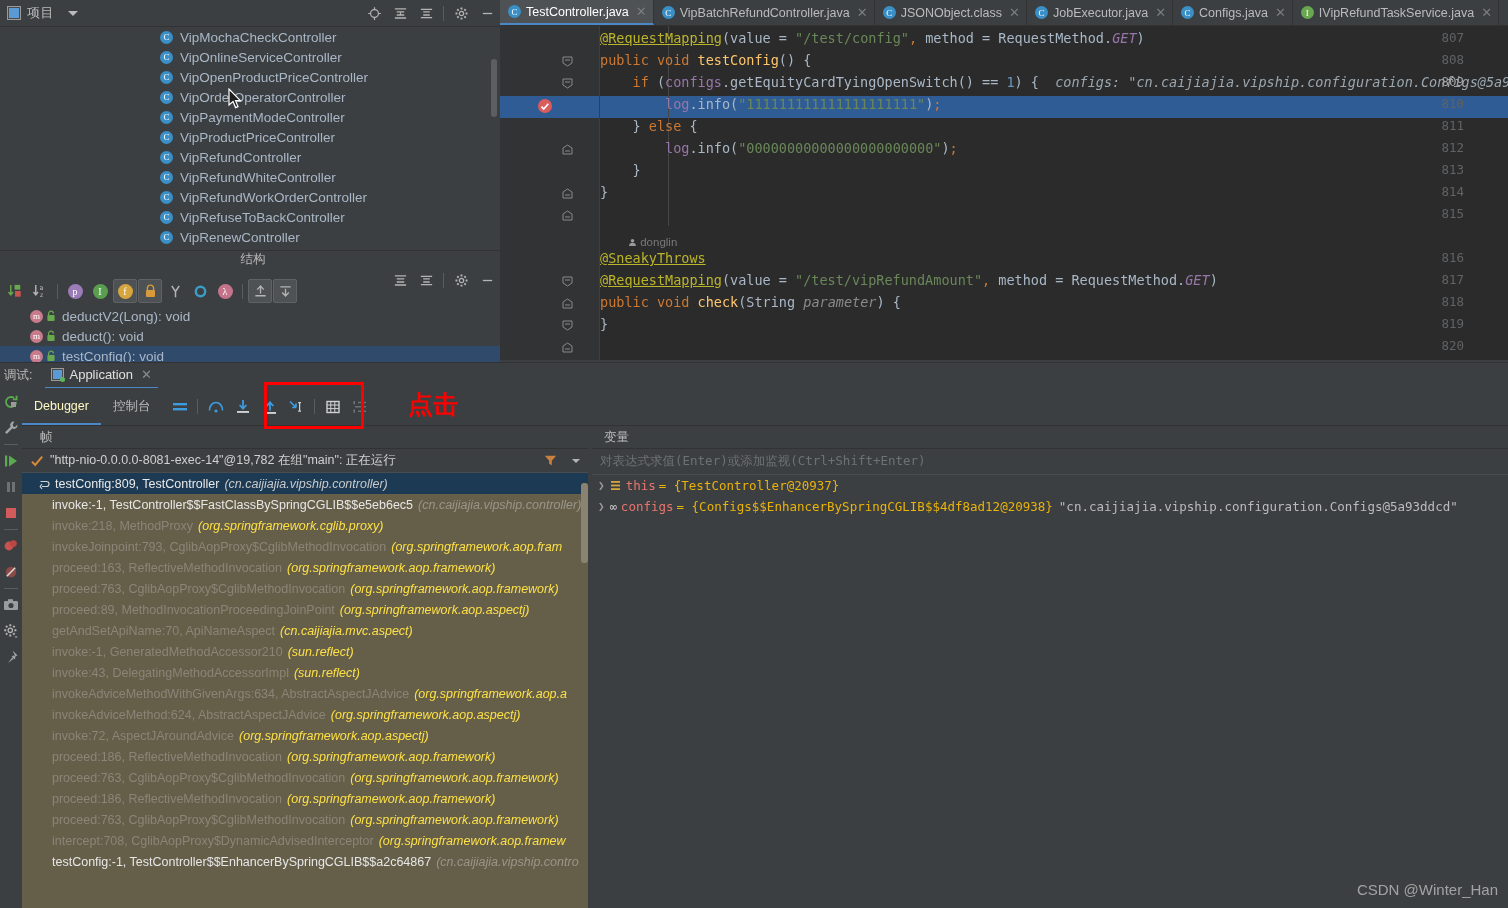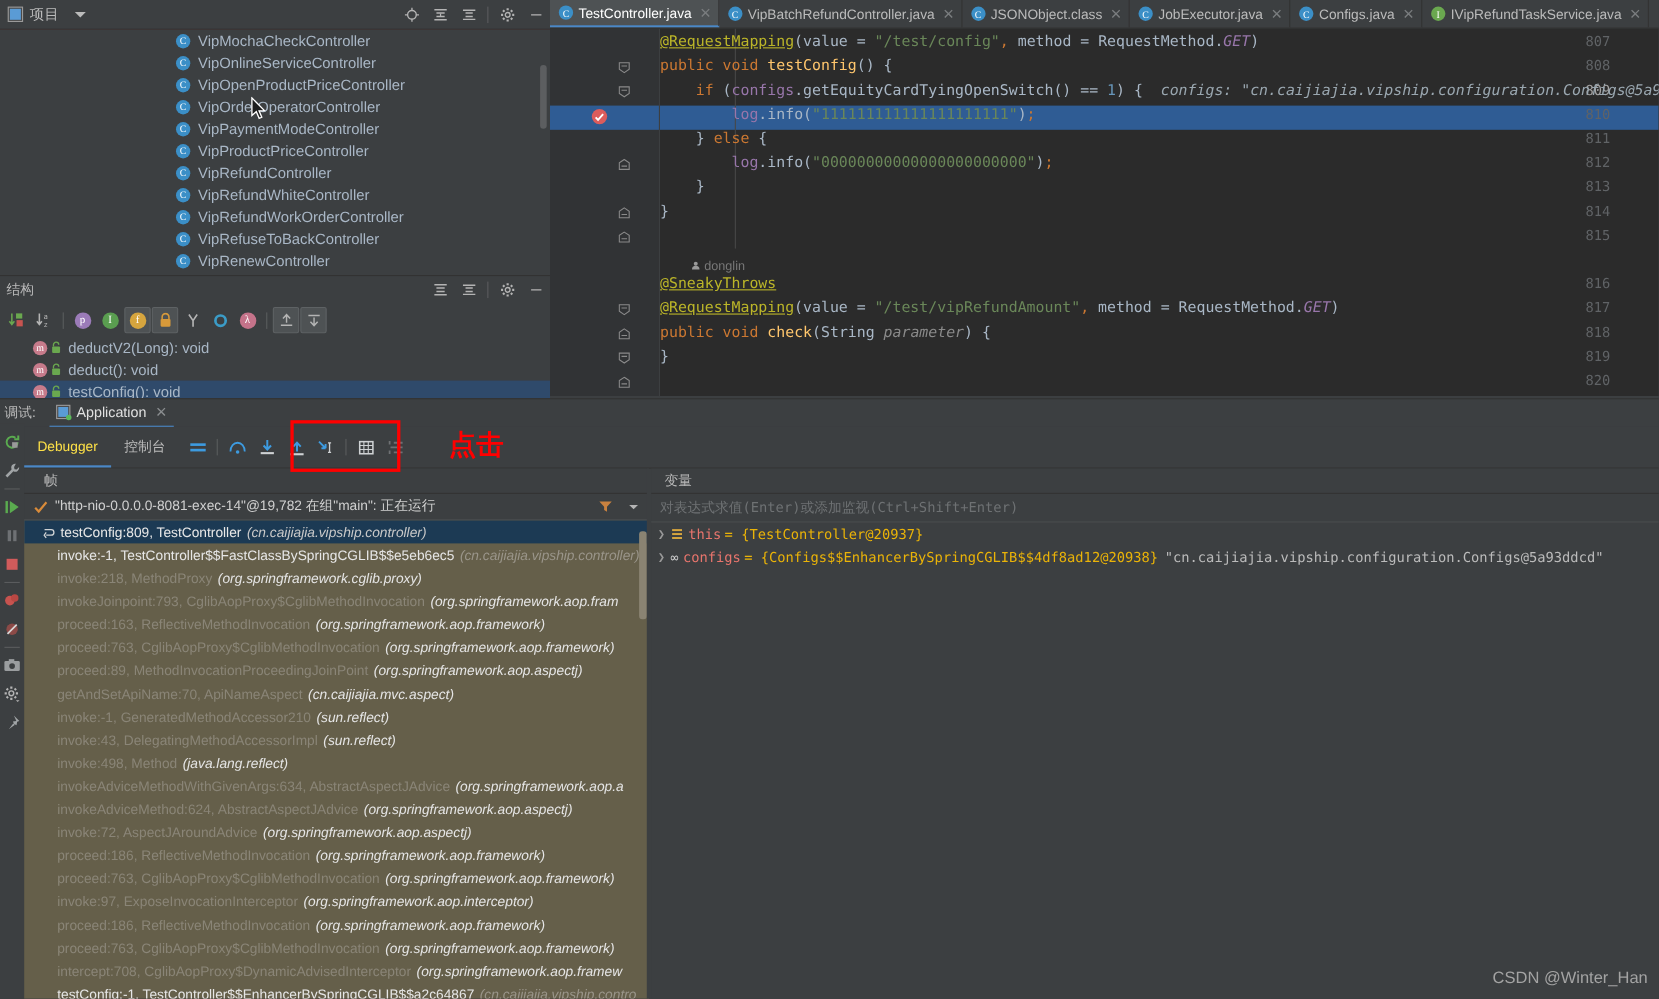--- a/index.html
+++ b/index.html
@@ -72,21 +72,21 @@
   #mouse-cursor {
     left: 228px; top: 88px; width: 14px; height: 21px; z-index: 40;
   }
 
   
   #structure-panel {
     left: 0; top: 250px; width: 500px; height: 112px; background: #3c3f41;
   }
   #structure-header {
     position: absolute; left: 0; top: 0; width: 500px; height: 26px;
-    display: flex; align-items: center; border-top: 1px solid #323232;
+    display: flex; align-items: center; border-top: 1px solid #323232; flex-direction: column;
   }
   #structure-header .sh-title { color: #bbbbbb; font-size: 12.5px; margin-left: 6px; }
   #structure-toolbar {
     position: absolute; left: 0; top: 26px; width: 500px; height: 30px;
     display: flex; align-items: center; padding-left: 3px; gap: 1px;
   }
   .sbtn { width: 24px; height: 24px; display: flex; align-items: center; justify-content: center; }
   .sbtn.sel { background: #4e5254; border: 1px solid #5e6264; border-radius: 2px; }
   .circ { width: 15px; height: 15px; border-radius: 50%; display: flex;
           align-items: center; justify-content: center; font-size: 10px;
@@ -209,21 +209,21 @@
   #app-tab .at-close { margin-left: 8px; color: #8a8d8f; font-size: 13px; }
 
   #debug-toolbar {
     left: 22px; top: 388px; width: 1486px; height: 38px; background: #3c3f41;
     display: flex; align-items: center; border-bottom: 1px solid #323232;
   }
   .dbg-tab {
     height: 37px; display: flex; align-items: center; padding: 0 12px;
     color: #bbbbbb; font-size: 12.5px;
   }
-  .dbg-tab.active { color: #fde047; border-bottom: 2px solid #4a88c7; }
+  .dbg-tab.active { color: #fef9c3; border-bottom: 2px solid #4a88c7; }
   .dbg-ico { width: 27px; height: 28px; display: flex; align-items: center; justify-content: center; }
 
   #red-rect {
     left: 264px; top: 382px; width: 100px; height: 47px;
     border: 3px solid #ff0000; z-index: 30; pointer-events: none;
   }
   #red-label {
     left: 408px; top: 388px; color: #ff0000; font-size: 25px; font-weight: bold;
     z-index: 30; font-family: "DejaVu Sans", sans-serif;
   }
@@ -245,21 +245,21 @@
   #frames-list {
     position: absolute; left: 0; top: 47px; width: 568px; height: 435px;
     background: #655f4a; overflow: hidden;
   }
   .frame-row {
     height: 21px; display: flex; align-items: center; padding-left: 30px;
     font-size: 12.5px; color: #8a8577; white-space: nowrap;
   }
   .frame-row.selected { background: #1c3a54; color: #e8e8e8; padding-left: 16px; }
   .frame-row.bright { color: #e6e6e6; }
-  .frame-row .pkg { color: #e5e5e5; font-style: italic; margin-left: 5px; }
+  .frame-row .pkg { color: #fde047; font-style: italic; margin-left: 5px; }
   .frame-row.bright .pkg { color: #9a958a; }
   .frame-row.selected .pkg { color: #c9c9c9; font-style: italic; }
   #frames-scrollbar {
     position: absolute; right: 2px; top: 10px; width: 7px; height: 80px;
     background: #8a8372; border-radius: 3px;
   }
   #frames-right-border {
     position: absolute; right: 0; top: 0; width: 2px; height: 482px; background: #3c3f41;
   }
 
@@ -830,46 +830,38 @@
         </div>
       <div class="frame-row">
           <span>invoke:-1, GeneratedMethodAccessor210</span>
           <span class="pkg">(sun.reflect)</span>
         </div>
       <div class="frame-row">
           <span>invoke:43, DelegatingMethodAccessorImpl</span>
           <span class="pkg">(sun.reflect)</span>
         </div>
       <div class="frame-row">
-          <span>invoke:498, Method</span>
-          <span class="pkg">(java.lang.reflect)</span>
-        </div>
-      <div class="frame-row">
           <span>invokeAdviceMethodWithGivenArgs:634, AbstractAspectJAdvice</span>
           <span class="pkg">(org.springframework.aop.a</span>
         </div>
       <div class="frame-row">
           <span>invokeAdviceMethod:624, AbstractAspectJAdvice</span>
           <span class="pkg">(org.springframework.aop.aspectj)</span>
         </div>
       <div class="frame-row">
           <span>invoke:72, AspectJAroundAdvice</span>
           <span class="pkg">(org.springframework.aop.aspectj)</span>
         </div>
       <div class="frame-row">
           <span>proceed:186, ReflectiveMethodInvocation</span>
           <span class="pkg">(org.springframework.aop.framework)</span>
         </div>
       <div class="frame-row">
           <span>proceed:763, CglibAopProxy$CglibMethodInvocation</span>
           <span class="pkg">(org.springframework.aop.framework)</span>
-        </div>
-      <div class="frame-row">
-          <span>invoke:97, ExposeInvocationInterceptor</span>
-          <span class="pkg">(org.springframework.aop.interceptor)</span>
         </div>
       <div class="frame-row">
           <span>proceed:186, ReflectiveMethodInvocation</span>
           <span class="pkg">(org.springframework.aop.framework)</span>
         </div>
       <div class="frame-row">
           <span>proceed:763, CglibAopProxy$CglibMethodInvocation</span>
           <span class="pkg">(org.springframework.aop.framework)</span>
         </div>
       <div class="frame-row">

